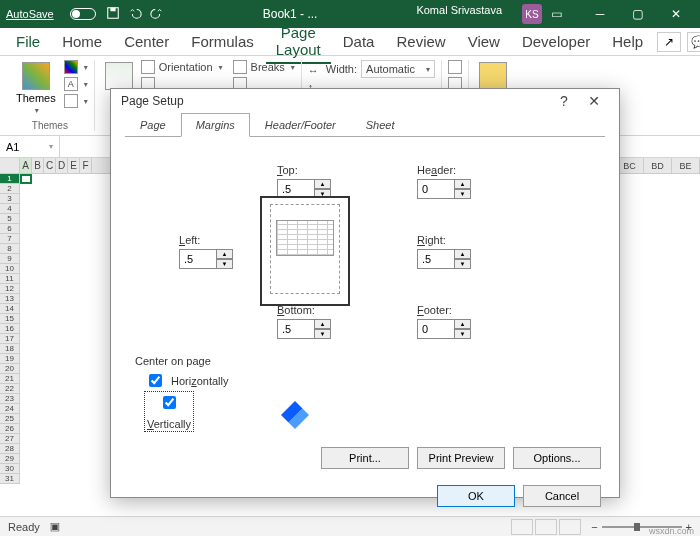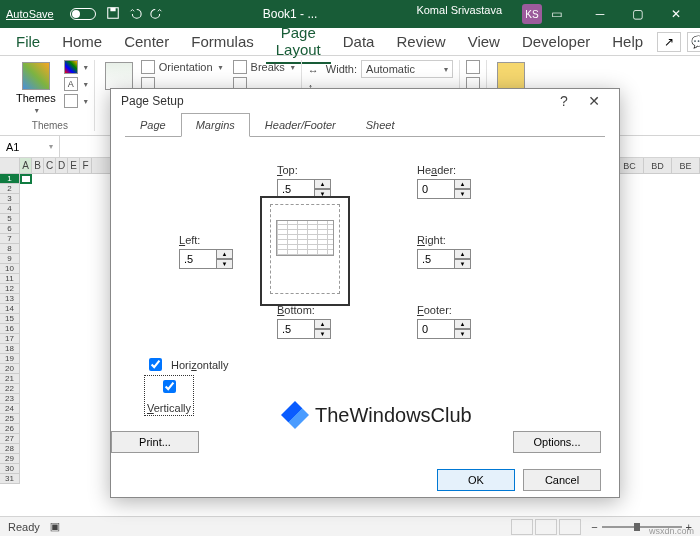--- a/index.html
+++ b/index.html
@@ -32,21 +32,21 @@
 .ribbon-group { display: flex; flex-direction: column; align-items: center; padding: 0 6px; border-right: 1px solid #e0e0e0; justify-content: space-between; }
 .ribbon-group:last-child { border-right: none; }
 .ribbon-group .group-label { font-size: 10px; color: #666; margin-top: 2px; }
 .ribbon-group .icons-row { display: flex; gap: 4px; align-items: flex-start; }
 .ribbon-large { display: flex; flex-direction: column; align-items: center; gap: 2px; padding: 2px 4px; }
 .ribbon-large .icon-box { width: 28px; height: 28px; border: 1px solid #999; background: linear-gradient(#e8f0e8, #fff); }
 .ribbon-small { display: flex; flex-direction: column; gap: 3px; }
 .ribbon-small .small-item { display: flex; align-items: center; gap: 4px; font-size: 11px; color: #444; }
 .ribbon-small .small-icon { width: 14px; height: 14px; border: 1px solid #999; }
 .dropdown-indicator { font-size: 8px; color: #666; margin-left: 2px; }
-.width-select { width: 92px; height: 18px; border: 1px solid #ccc; font-size: 11px; background: #fff; padding: 0 4px; display: flex; align-items: center; justify-content: space-between; }
+.width-select { width: 74px; height: 18px; border: 1px solid #ccc; font-size: 11px; background: #fff; padding: 0 4px; display: flex; align-items: center; justify-content: space-between; }
 
 
 .formula-bar { height: 22px; display: flex; border-bottom: 1px solid #d4d4d4; }
 .name-box { width: 60px; border-right: 1px solid #d4d4d4; padding: 2px 6px; font-size: 11px; background: #fff; display: flex; align-items: center; justify-content: space-between; }
 .name-box::after { content: "▾"; font-size: 8px; color: #999; }
 .formula-area { flex: 1; padding: 2px 6px; }
 
 
 .sheet-area { position: relative; height: 340px; background: #fff; overflow: hidden; }
 .col-headers { display: flex; height: 16px; background: #e8e8e8; border-bottom: 1px solid #ccc; font-size: 10px; color: #444; }
@@ -93,21 +93,21 @@
 .page-preview .mini-table { position: absolute; left: 14px; top: 22px; right: 14px; height: 36px; background: repeating-linear-gradient(0deg, #ccc 0, #ccc 1px, transparent 1px, transparent 5px), repeating-linear-gradient(90deg, #ccc 0, #ccc 1px, transparent 1px, transparent 10px); border: 1px solid #999; }
 .center-section { margin-top: 4px; }
 .center-section .legend { font-size: 11px; color: #333; margin-bottom: 4px; }
 .center-section label { display: flex; align-items: center; gap: 6px; font-size: 11px; color: #333; margin: 2px 0 2px 10px; }
 .center-section input[type=checkbox] { width: 13px; height: 13px; }
 .watermark { position: absolute; left: 170px; top: 264px; display: flex; align-items: center; gap: 6px; font-size: 20px; color: #222; font-weight: 400; }
 .watermark .wm-icon { width: 28px; height: 28px; background: linear-gradient(135deg, #0a5cff 50%, #4a9cff 50%); clip-path: polygon(50% 0, 100% 50%, 50% 100%, 0 50%); }
 .dialog-buttons { display: flex; justify-content: flex-end; gap: 8px; padding: 10px 18px; }
 .dialog-buttons button { min-width: 78px; height: 22px; font-size: 11px; border: 1px solid #999; background: #efefef; }
 .dialog-buttons button.primary { border: 1px solid #0078d4; background: #e5f1fb; }
-.dialog-btn-row2 { display: flex; justify-content: space-between; gap: 8px; padding: 0 18px 6px 0; }
+.dialog-btn-row2 { display: flex; justify-content: flex-end; gap: 8px; padding: 0 18px 6px 0; }
 .dialog-btn-row2 button { min-width: 88px; height: 22px; font-size: 11px; border: 1px solid #999; background: #efefef; }
 
 .attribution { position: absolute; bottom: 0; right: 6px; font-size: 9px; color: #999; }
 </style>
 </head>
 <body>
 
 <div class="titlebar">
   <div class="autosave">
     <span>AutoSave</span>
@@ -423,36 +423,37 @@
         <div class="spinner">
           <input value="0" style="">
           <div class="spin-btns">
               <div>▲</div>
               <div>▼</div>
             </div>
         </div>
       </div>
     </div>
     <div class="center-section">
+      <div class="legend">Center on page</div>
       <label>
         <input type="checkbox" checked="" style="">
         <span>Hori<u>z</u>ontally</span>
       </label>
       <label style="outline:1px dotted #333;padding:1px 2px;width:fit-content;flex-direction:column;">
         <input type="checkbox" checked="" style="">
         <span><u>V</u>ertically</span>
       </label>
     </div>
     <div class="watermark">
       <div class="wm-icon"></div>
-      <span>TheWindowsClub</span>
     </div>
   </div>
   <div class="dialog-btn-row2">
     <button>Print...</button>
+    <button>Print Preview</button>
     <button>Options...</button>
   </div>
   <div class="dialog-buttons">
     <button class="primary">OK</button>
     <button>Cancel</button>
   </div>
 </div>
 
 <div class="attribution">wsxdn.com</div>
 

